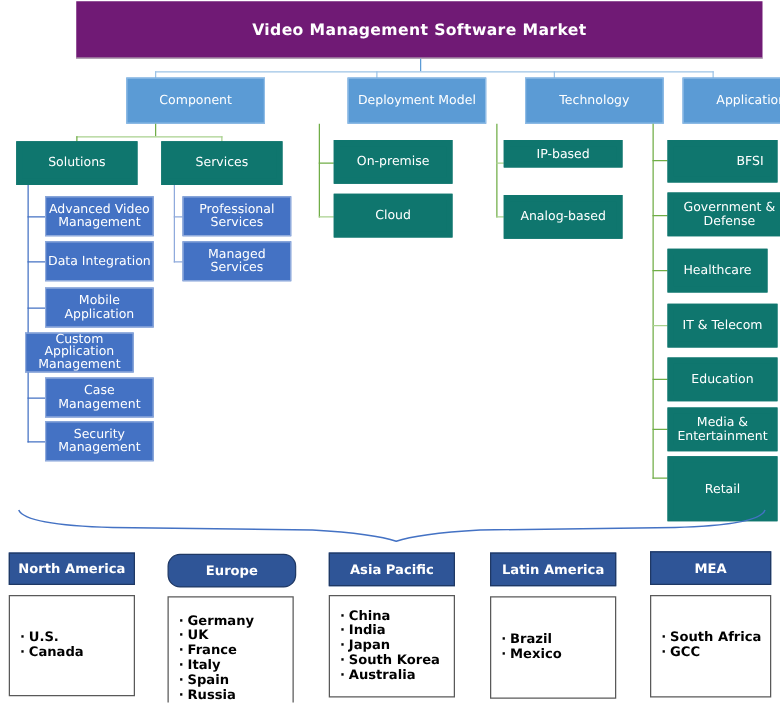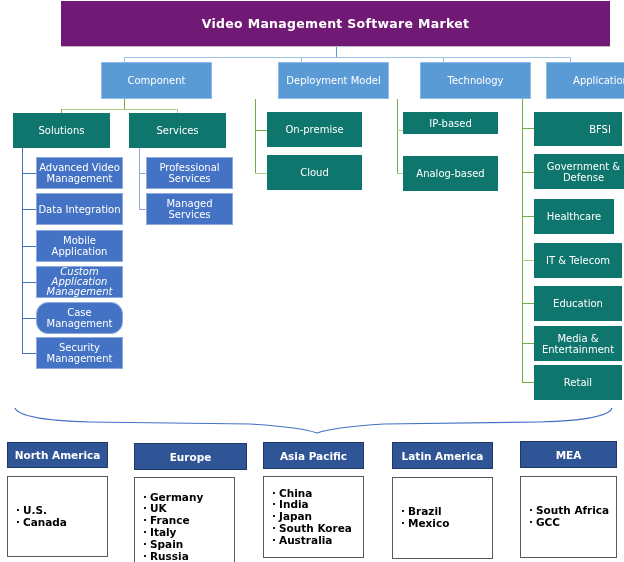--- a/index.html
+++ b/index.html
@@ -51,22 +51,22 @@
 <div class="line" style="left:22px;top:173px;width:14px;height:1px;background:#4472c4;"></div>
 <div class="line" style="left:22px;top:209px;width:14px;height:1px;background:#4472c4;"></div>
 <div class="line" style="left:22px;top:246px;width:14px;height:1px;background:#4472c4;"></div>
 <div class="line" style="left:22px;top:282px;width:14px;height:1px;background:#4472c4;"></div>
 <div class="line" style="left:22px;top:318px;width:14px;height:1px;background:#4472c4;"></div>
 <div class="line" style="left:22px;top:353px;width:14px;height:1px;background:#4472c4;"></div>
 
 <div class="box blue" style="left:36px;top:157px;width:87px;height:32px;">Advanced Video Management</div>
 <div class="box blue" style="left:36px;top:193px;width:87px;height:32px;">Data Integration</div>
 <div class="box blue" style="left:36px;top:230px;width:87px;height:32px;">Mobile Application</div>
-<div class="box blue" style="left:36px;top:266px;width:87px;height:32px;line-height:1.0;font-style:italic;">Custom Application Management</div>
-<div class="box blue" style="left:36px;top:302px;width:87px;height:32px;border-radius:12px;">Case Management</div>
+<div class="box blue" style="left:20px;top:266px;width:87px;height:32px;line-height:1.0;">Custom Application Management</div>
+<div class="box blue" style="left:36px;top:302px;width:87px;height:32px;">Case Management</div>
 <div class="box blue" style="left:36px;top:337px;width:87px;height:32px;">Security Management</div>
 
 <div class="line" style="left:139px;top:148px;width:1px;height:62px;background:#8faadc;"></div>
 <div class="line" style="left:139px;top:173px;width:7px;height:1px;background:#8faadc;"></div>
 <div class="line" style="left:139px;top:209px;width:7px;height:1px;background:#8faadc;"></div>
 
 <div class="box blue" style="left:146px;top:157px;width:87px;height:32px;">Professional Services</div>
 <div class="box blue" style="left:146px;top:193px;width:87px;height:32px;">Managed Services</div>
 
 <div class="line" style="left:255px;top:99px;width:1px;height:75px;background:#70ad47;"></div>
@@ -89,35 +89,35 @@
 <div class="line" style="left:522px;top:303px;width:12px;height:1px;background:#70ad47;"></div>
 <div class="line" style="left:522px;top:343px;width:12px;height:1px;background:#70ad47;"></div>
 <div class="line" style="left:522px;top:382px;width:12px;height:1px;background:#70ad47;"></div>
 
 <div class="box green" style="left:534px;top:112px;width:88px;height:34px;padding-left:44px;">BFSI</div>
 <div class="box green" style="left:534px;top:154px;width:99px;height:35px;">Government &amp; Defense</div>
 <div class="box green" style="left:534px;top:199px;width:80px;height:35px;">Healthcare</div>
 <div class="box green" style="left:534px;top:243px;width:88px;height:35px;">IT &amp; Telecom</div>
 <div class="box green" style="left:534px;top:286px;width:88px;height:35px;">Education</div>
 <div class="box green" style="left:534px;top:326px;width:88px;height:35px;">Media &amp; Entertainment</div>
-<div class="box green" style="left:534px;top:365px;width:88px;height:35px;">Retail</div>
+<div class="box green" style="left:534px;top:365px;width:88px;height:52px;">Retail</div>
 
 <svg style="position:absolute;left:0;top:400px;" width="624" height="40">
   <path d="M15 8 Q 20 20 90 22 L 250 24 Q 300 27 317 33 Q 334 27 384 24 L 540 22 Q 608 20 612 8" fill="none" stroke="#4472c4" stroke-width="1.2"></path>
 </svg>
 
 <div class="reg-head" style="left:7px;top:442px;width:101px;height:26px;">North America</div>
 <div class="reg-body" style="left:7px;top:476px;width:101px;height:81px;">
   <ul>
     <li>U.S.</li>
     <li>Canada</li>
   </ul>
 </div>
 
-<div class="reg-head" style="left:134px;top:443px;width:113px;height:27px;">Europe</div>
+<div class="reg-head" style="left:134px;top:443px;width:103px;height:27px;border-radius:10px;">Europe</div>
 <div class="reg-body" style="left:134px;top:477px;width:101px;height:100px;">
   <ul>
     <li>Germany</li>
     <li>UK</li>
     <li>France</li>
     <li>Italy</li>
     <li>Spain</li>
     <li>Russia</li>
   </ul>
 </div>

